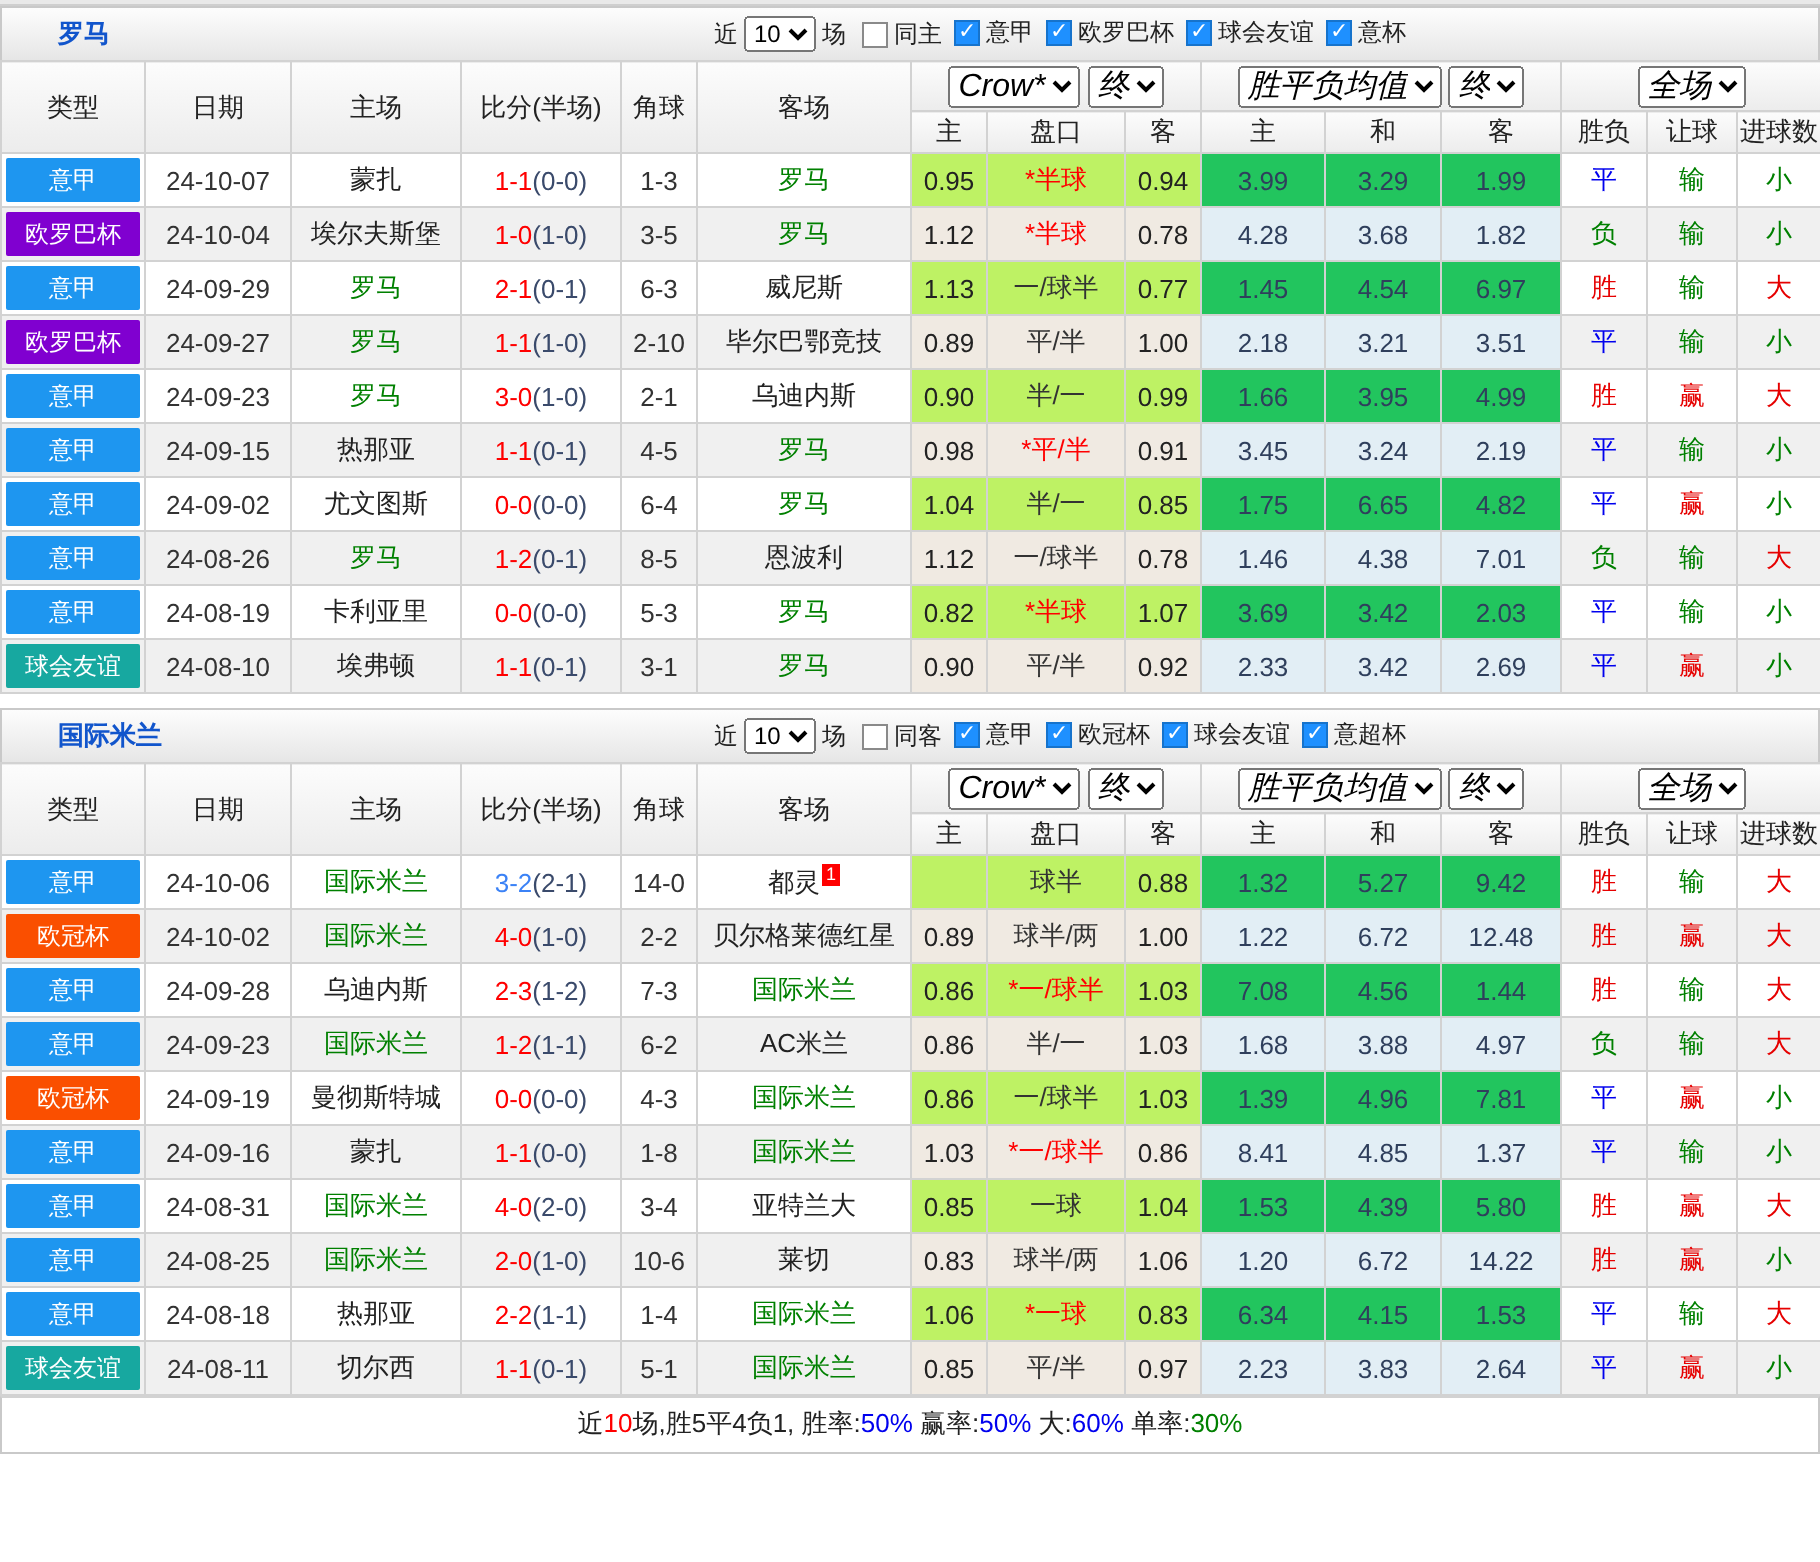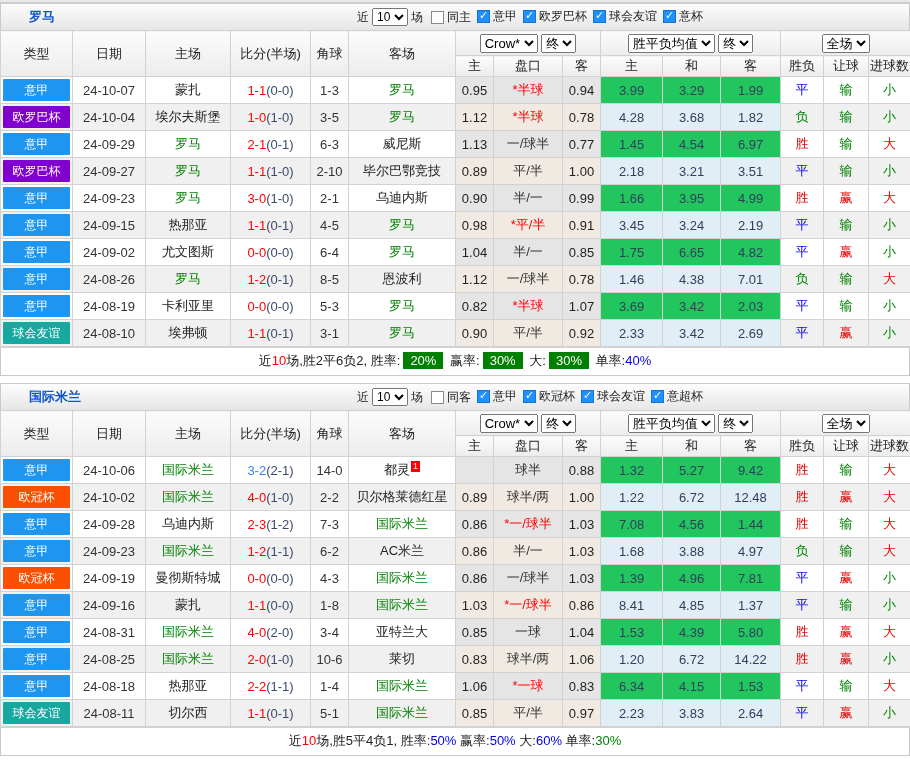--- a/index.html
+++ b/index.html
@@ -33,23 +33,23 @@
   .cb.checked::after { content:"✓"; position:absolute; left:1px; top:-2px; color:#fff; font-size:11px; font-weight:bold; }
   .league-item { display:inline-flex; align-items:center; }
   .league-item .cb { margin-left:6px; }
 
   
   table { border-collapse:collapse; table-layout:fixed; width:910px; font-size:13px; }
   th, td { border:1px solid #d2d2d2; text-align:center; padding:0; overflow:hidden; white-space:nowrap; height:27px; }
   thead th { background:linear-gradient(#fcfcfc,#ececec); font-weight:normal; color:#222; }
   thead tr.selrow th { height:25px; }
   thead tr.subrow th { height:21px; }
-  thead select { font-size:13px; }
+  thead select { font-size:16px;font-style:italic; }
   tbody tr.even td { background:#f0f0f0; }
-  td.bg-odds { background:#e5e5e5; }
+  td.bg-odds { background:#bef264; }
   td.bg-avg  { background:#22c55e; }
   tbody tr.even td.bg-odds { background:#f0eae2; }
   tbody tr.even td.bg-avg  { background:#e2eef5; }
   .badge { margin:2px; height:22px; line-height:22px; color:#fff; font-size:12px; border-radius:1px; }
   .sup-badge { display:inline-block; background:#f00; color:#fff; font-size:9px; line-height:11px;
     padding:0 2px; vertical-align:super; margin-left:1px; }
 
   
   .summary { border:1px solid #c9c9c9; border-top:1px solid #d2d2d2; background:#fff;
     text-align:center; font-size:13px; padding:4px 0 5px 0; color:#222; }
@@ -329,21 +329,20 @@
             <td class="bg-odds" style="color: rgb(34, 34, 34);">0.92</td>
             <td class="bg-avg" style="color: rgb(47, 63, 92);">2.33</td>
             <td class="bg-avg" style="color: rgb(47, 63, 92);">3.42</td>
             <td class="bg-avg" style="color: rgb(47, 63, 92);">2.69</td>
             <td style="color: rgb(0, 0, 238);">平</td>
             <td style="color: rgb(230, 0, 0);">赢</td>
             <td style="color: rgb(0, 128, 0);">小</td>
           </tr>
         </tbody>
     </table>
-    <div class="summary"><span class="seg-plain">近</span><span class="seg-red">10</span><span class="seg-plain">场,胜2平6负2, 胜率:</span><span class="seg-green-bg">20%</span><span class="seg-plain"> 赢率:</span><span class="seg-green-bg">30%</span><span class="seg-plain"> 大:</span><span class="seg-green-bg">30%</span><span class="seg-plain"> 单率:</span><span class="seg-blue">40%</span></div>
   </div>
 
   <div class="section-gap"></div>
 
   <div>
     <div class="filterbar">
       <span class="team-name" style="color: rgb(17, 85, 204);">国际米兰</span>
       <span class="filter-controls">
         <span>近</span>
         <select><option>10</option></select>

